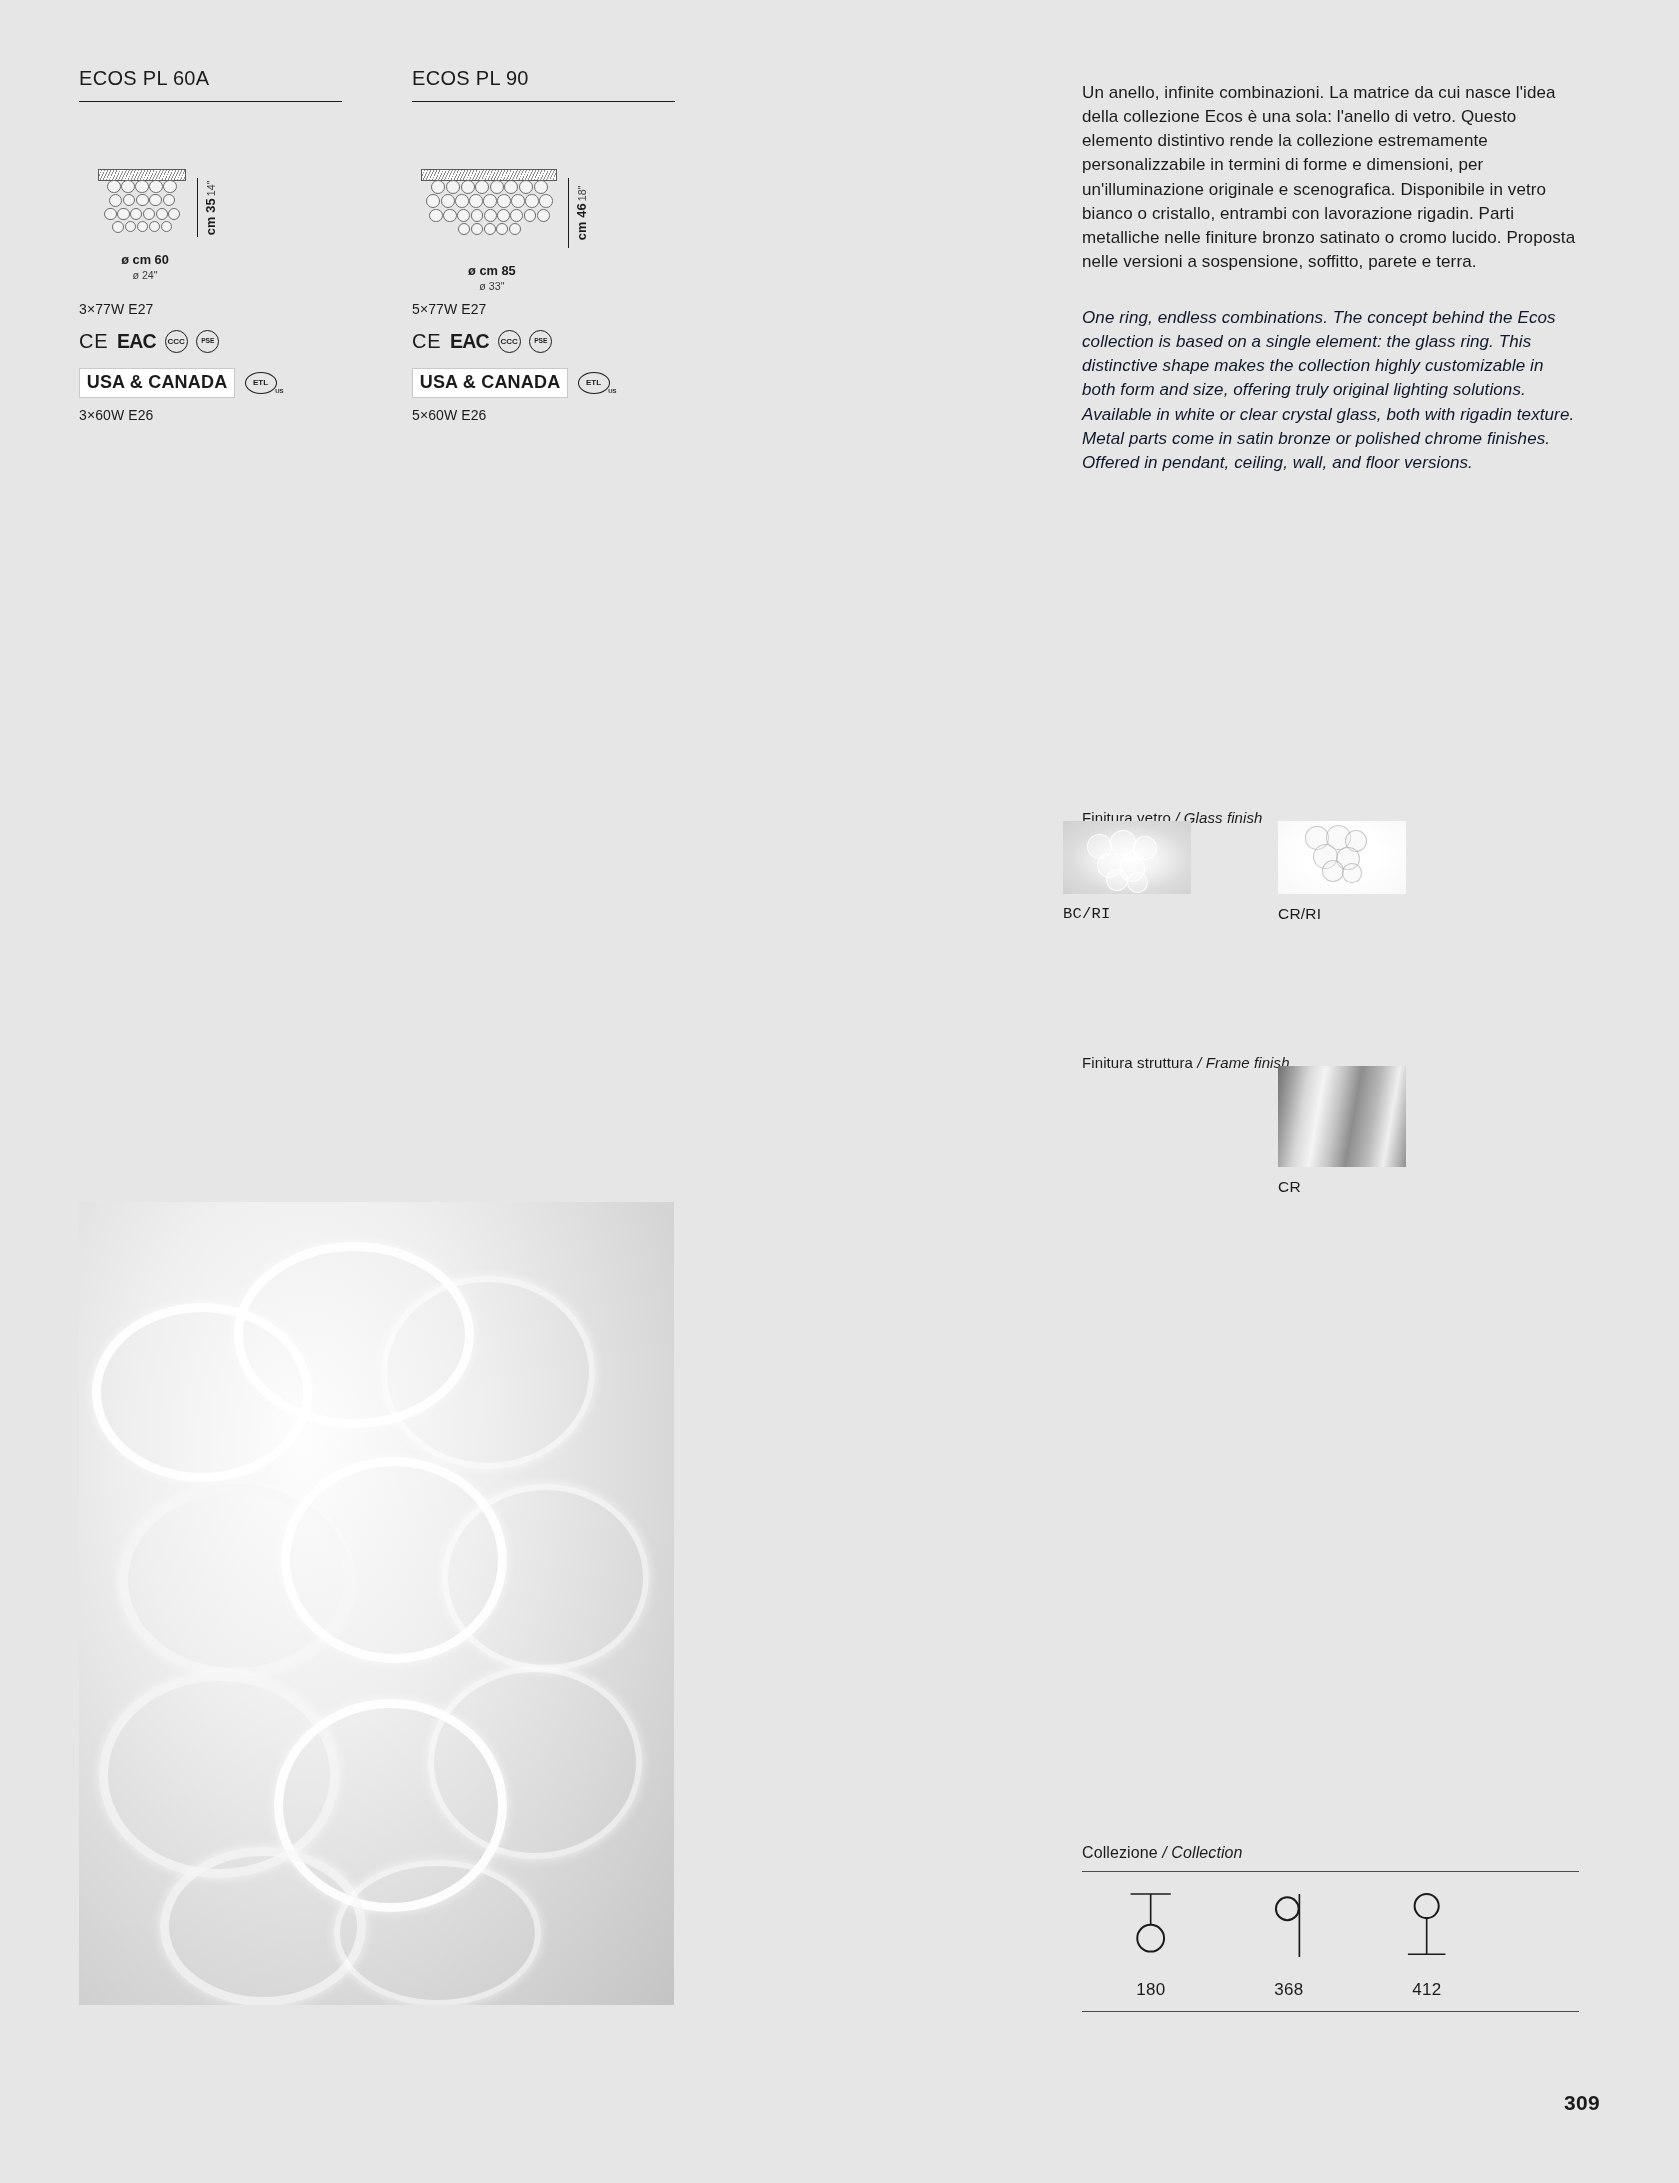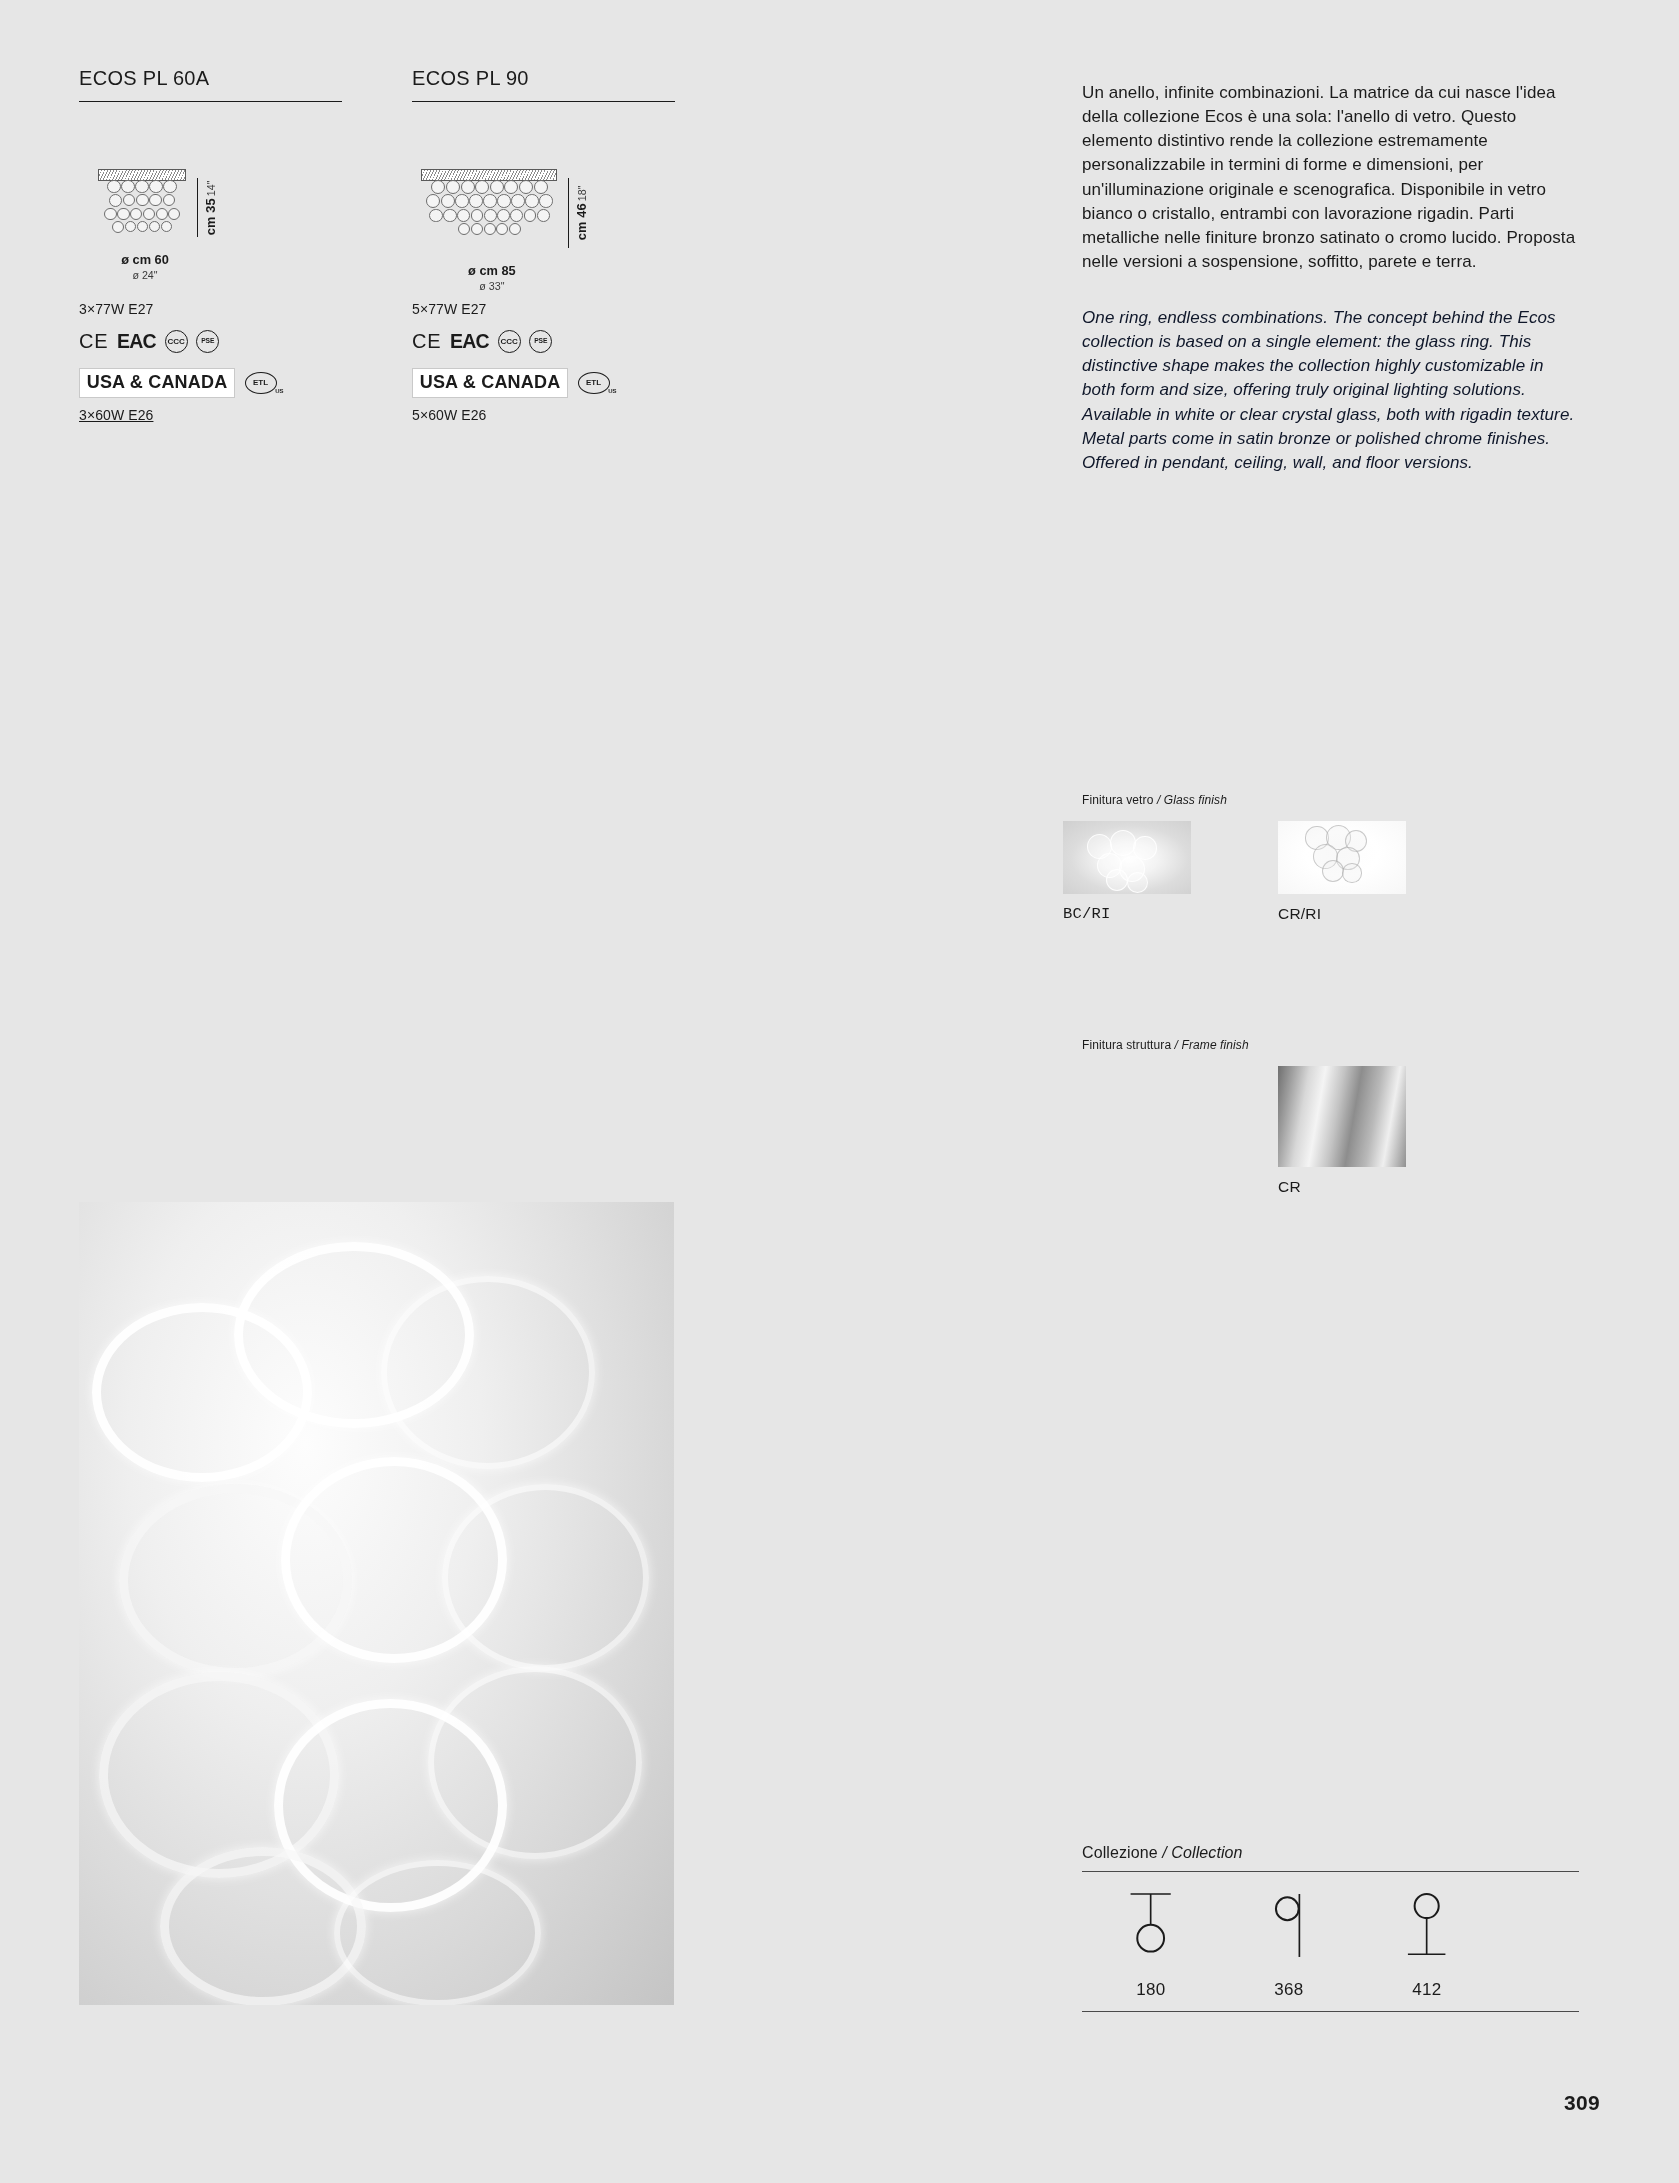--- a/index.html
+++ b/index.html
@@ -209,22 +209,23 @@
     letter-spacing: 0.1px;
   }
   .para.it {
     font-style: italic;
     margin-top: 32px;
     color: #0f172a;
   }
 
   .section-head {
     position: absolute;
-    font-size: 12px;
+    font-size: 15px;
     letter-spacing: 0.1px;
+    margin-top: 16px;
   }
   .section-head i { font-style: italic; }
 
   .swatch {
     position: absolute;
   }
   .swatch .box {
     width: 128px;
     height: 73px;
   }
@@ -378,21 +379,21 @@
     </div>
 
     <div class="usa-badge" style="left:0; top:301px;">
       <span class="tag">USA &amp; CANADA</span>
       <span class="etl">
         <span>ETL</span>
         <span class="us">US</span>
       </span>
     </div>
 
-    <div class="spec-line" style="left:0; top:340px;text-decoration:underline;">3×60W E26</div>
+    <div class="spec-line" style="left:0; top:340px;">3×60W E26</div>
   </div>
 
   <div class="product col2">
     <div class="product-title">ECOS PL 90</div>
 
     <div class="diagram">
       <div class="ceiling-plate" style="left:9.4px; width:134px;"></div>
       <div class="ring-cluster" style="left:12px; top:10.7px; width:131px;">
         <span style="width:12px;height:12px;"></span>
           <span style="width:12px;height:12px;"></span>

